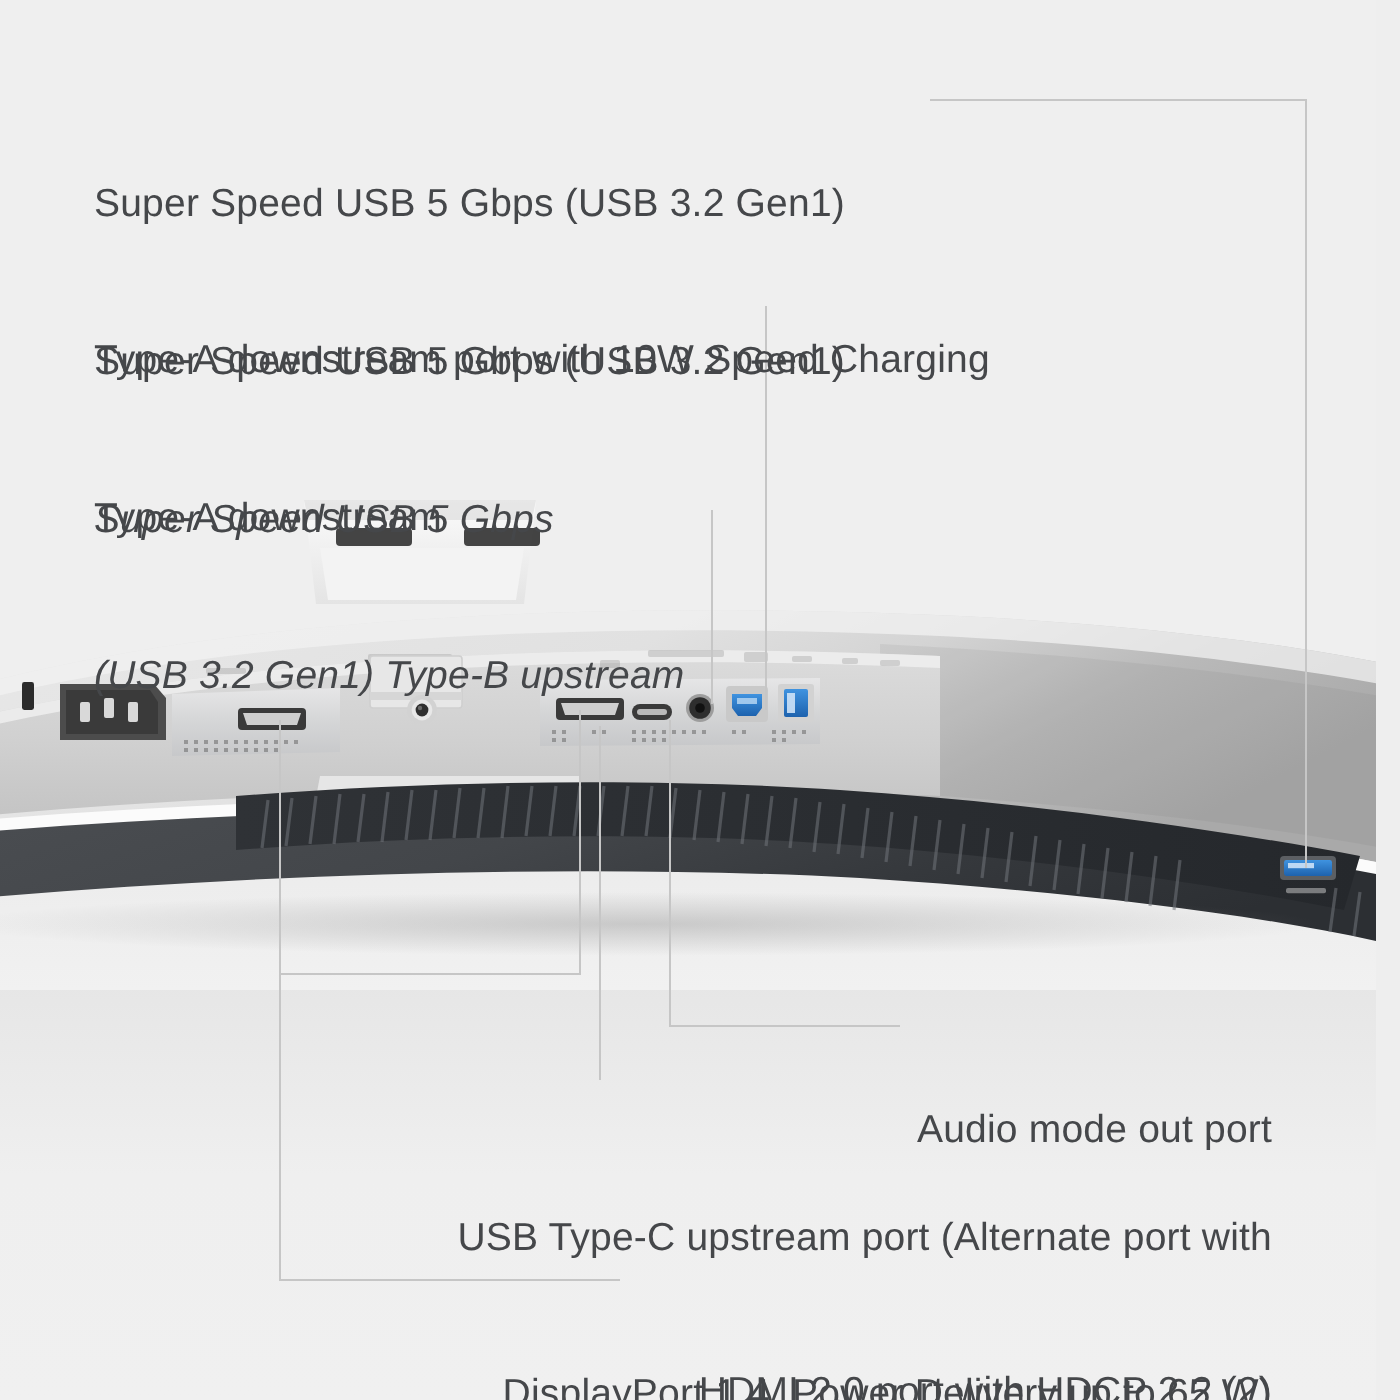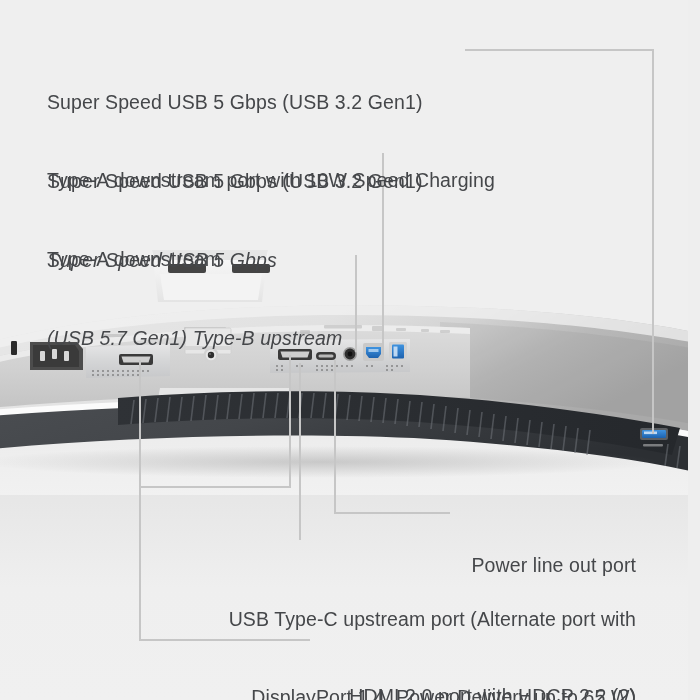--- a/index.html
+++ b/index.html
@@ -388,25 +388,25 @@
     <div>Type-A downstream port with 10W Speed Charging</div>
   </div>
 
   <div class="label left lbl-usb-a-down">
     <div>Super Speed USB 5 Gbps (USB 3.2 Gen1)</div>
     <div>Type-A downstream</div>
   </div>
 
   <div class="label left lbl-usb-b-up">
     <div>Super Speed USB 5 Gbps</div>
-    <div>(USB 5.7 Gen1) Type-B upstream</div>
+    <div>(USB 3.2 Gen1) Type-B upstream</div>
   </div>
 
   <div class="label right lbl-audio">
-    <div>Power line out port</div>
+    <div>Audio mode out port</div>
   </div>
 
   <div class="label right lbl-typec">
     <div>USB Type-C upstream port (Alternate port with</div>
     <div>DisplayPort 1.4, Power Delivery up to 65 W)</div>
   </div>
 
   <div class="label right lbl-hdmi">
     <div>HDMI 2.0 port with HDCP 2.2 (2)</div>
   </div>

